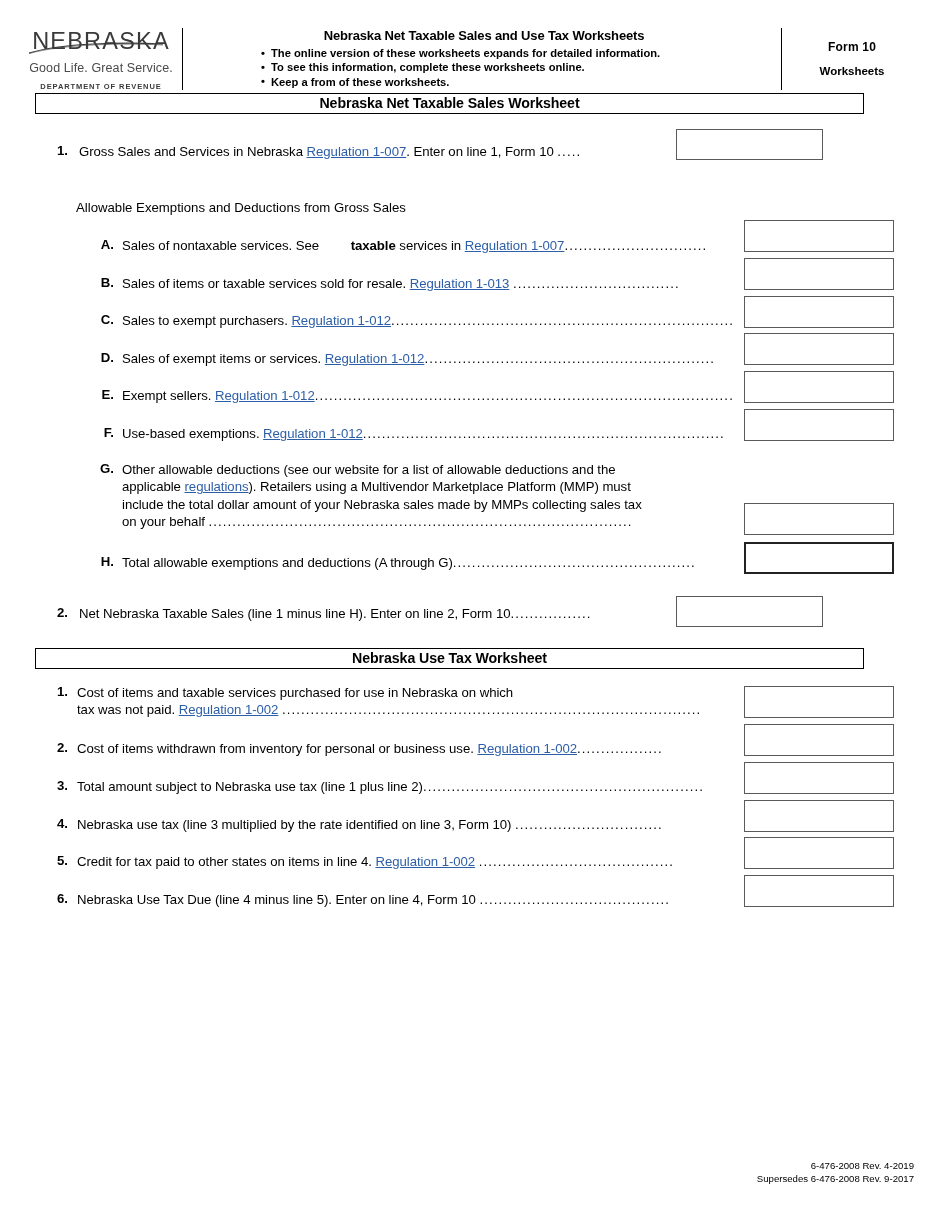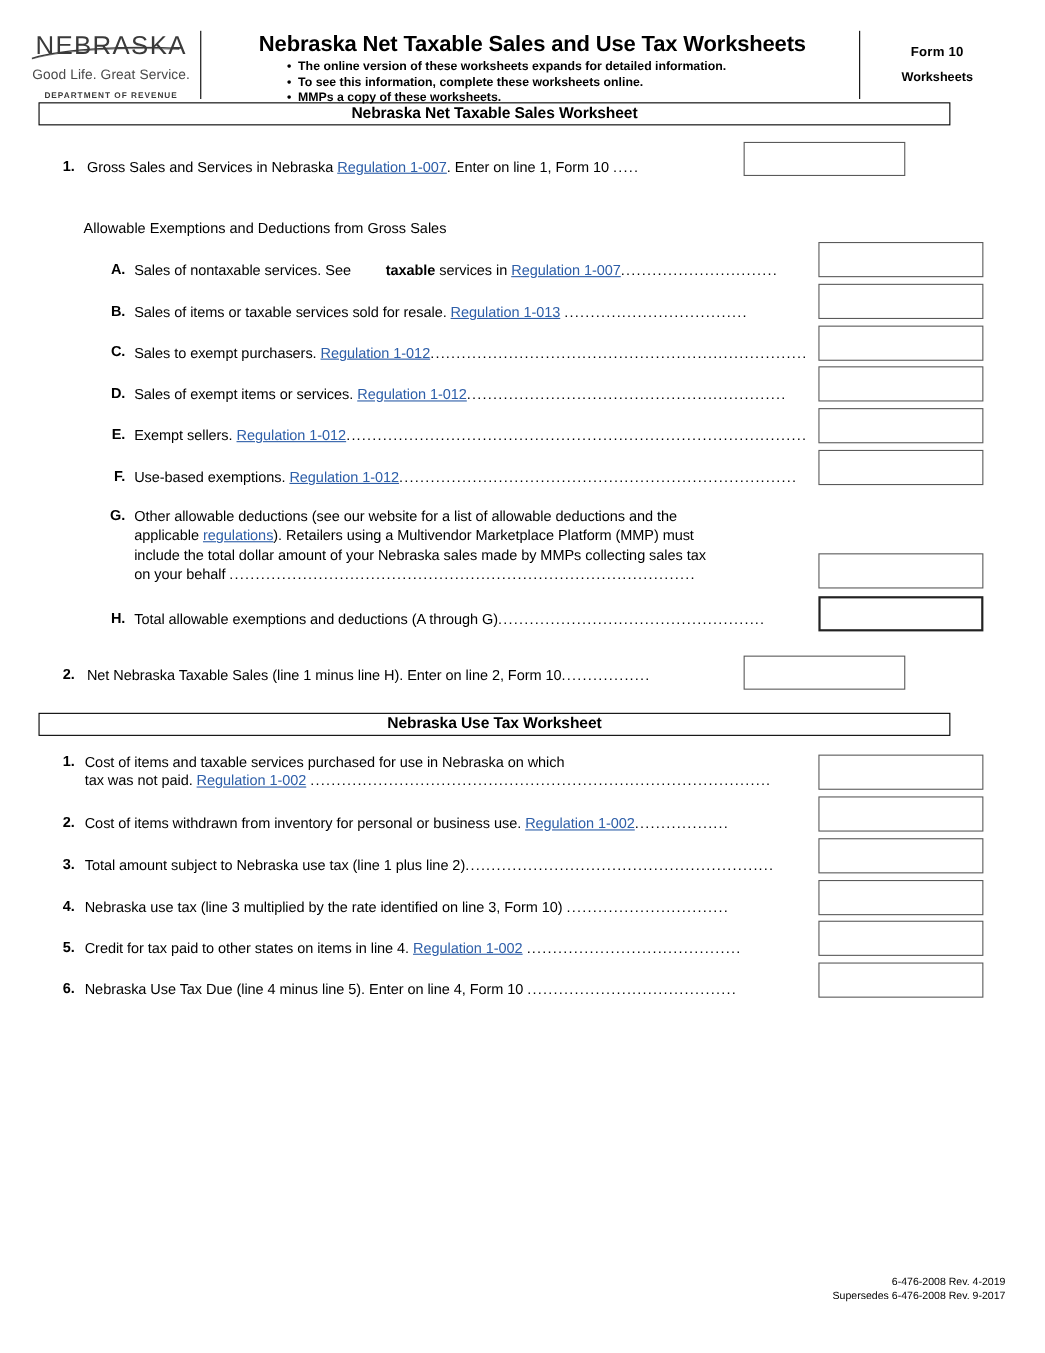--- a/index.html
+++ b/index.html
@@ -77,21 +77,21 @@
     margin-top: 3px;
     white-space: nowrap;
   }
 
   .hdr-center {
     flex: 1;
     padding-left: 10px;
     padding-right: 6px;
   }
   .hdr-title {
-    font-size: 20px;
+    font-size: 13px;
     font-weight: bold;
     text-align: center;
     letter-spacing: -0.15px;
     line-height: 1.1;
     margin-top: 1px;
   }
   .hdr-bullets {
     margin: 3px 0 0 0;
     padding: 0;
     list-style: none;
@@ -219,21 +219,21 @@
       <div class="logo-tag">Good Life. Great Service.</div>
       <div class="logo-rule"></div>
       <div class="logo-dept">DEPARTMENT OF REVENUE</div>
     </div>
 
     <div class="hdr-center">
       <div class="hdr-title">Nebraska Net Taxable Sales and Use Tax Worksheets</div>
       <ul class="hdr-bullets">
         <li>The online version of these worksheets expands for detailed information.</li>
         <li>To see this information, complete these worksheets online.</li>
-        <li>MMPs a copy of these worksheets.</li>
+        <li>Keep a from of these worksheets.</li>
       </ul>
     </div>
 
     <div class="hdr-right">
       <div class="hdr-form">Form 10</div>
       <div class="hdr-ws">Worksheets</div>
     </div>
   </div>
 
   <div class="banner" style="top:93px;">Nebraska Net Taxable Sales Worksheet</div>

